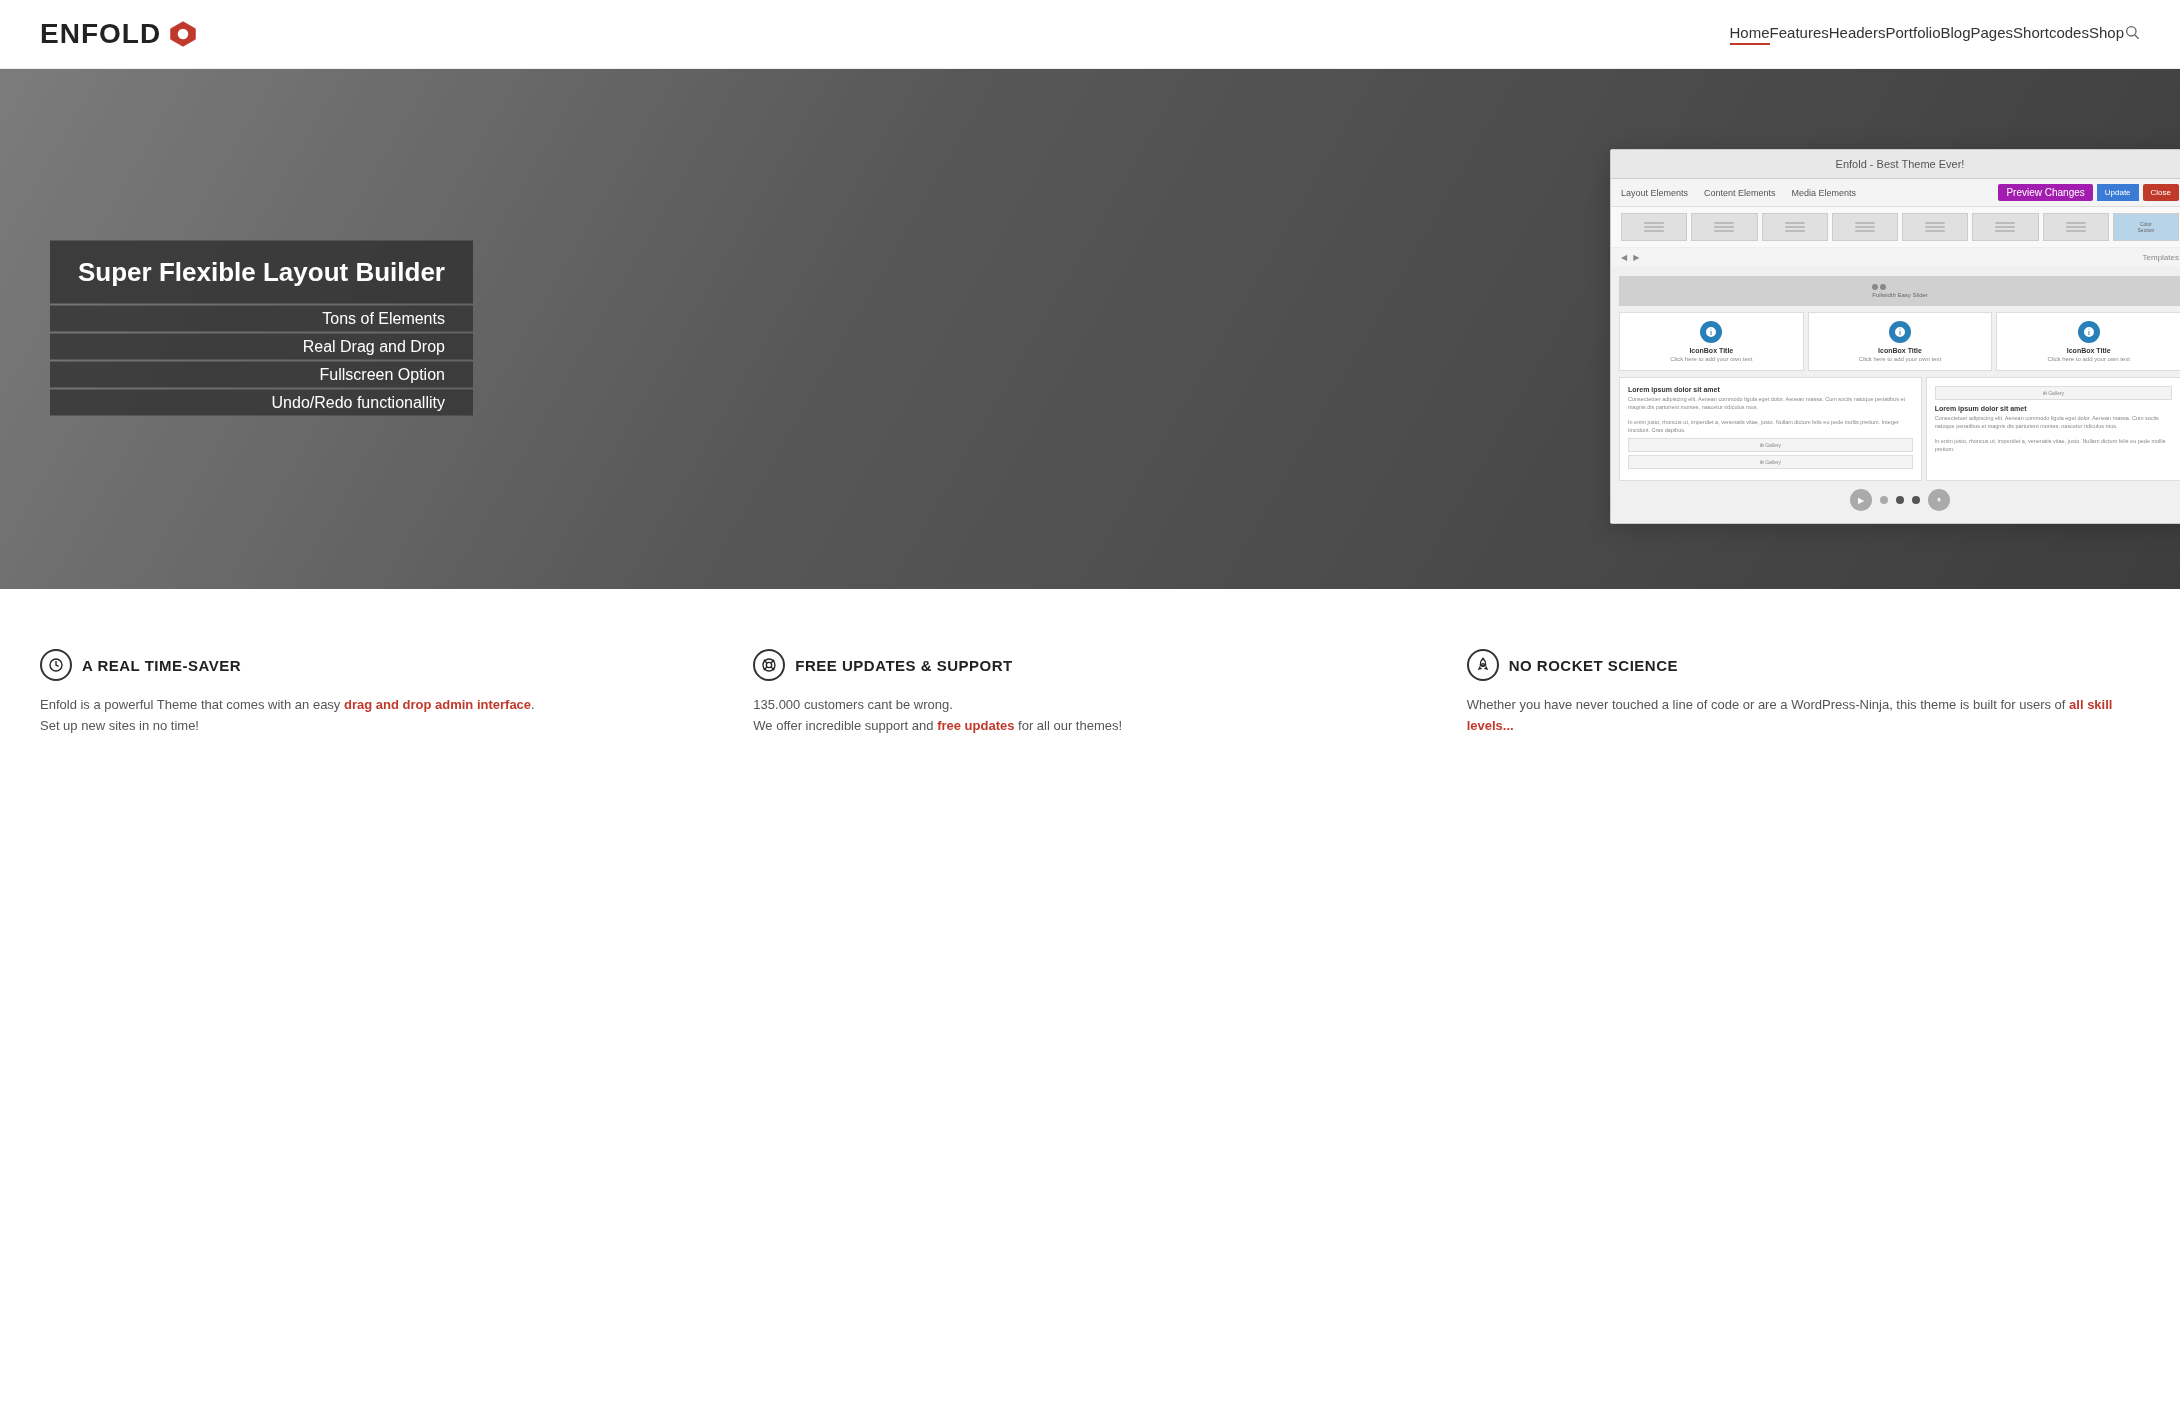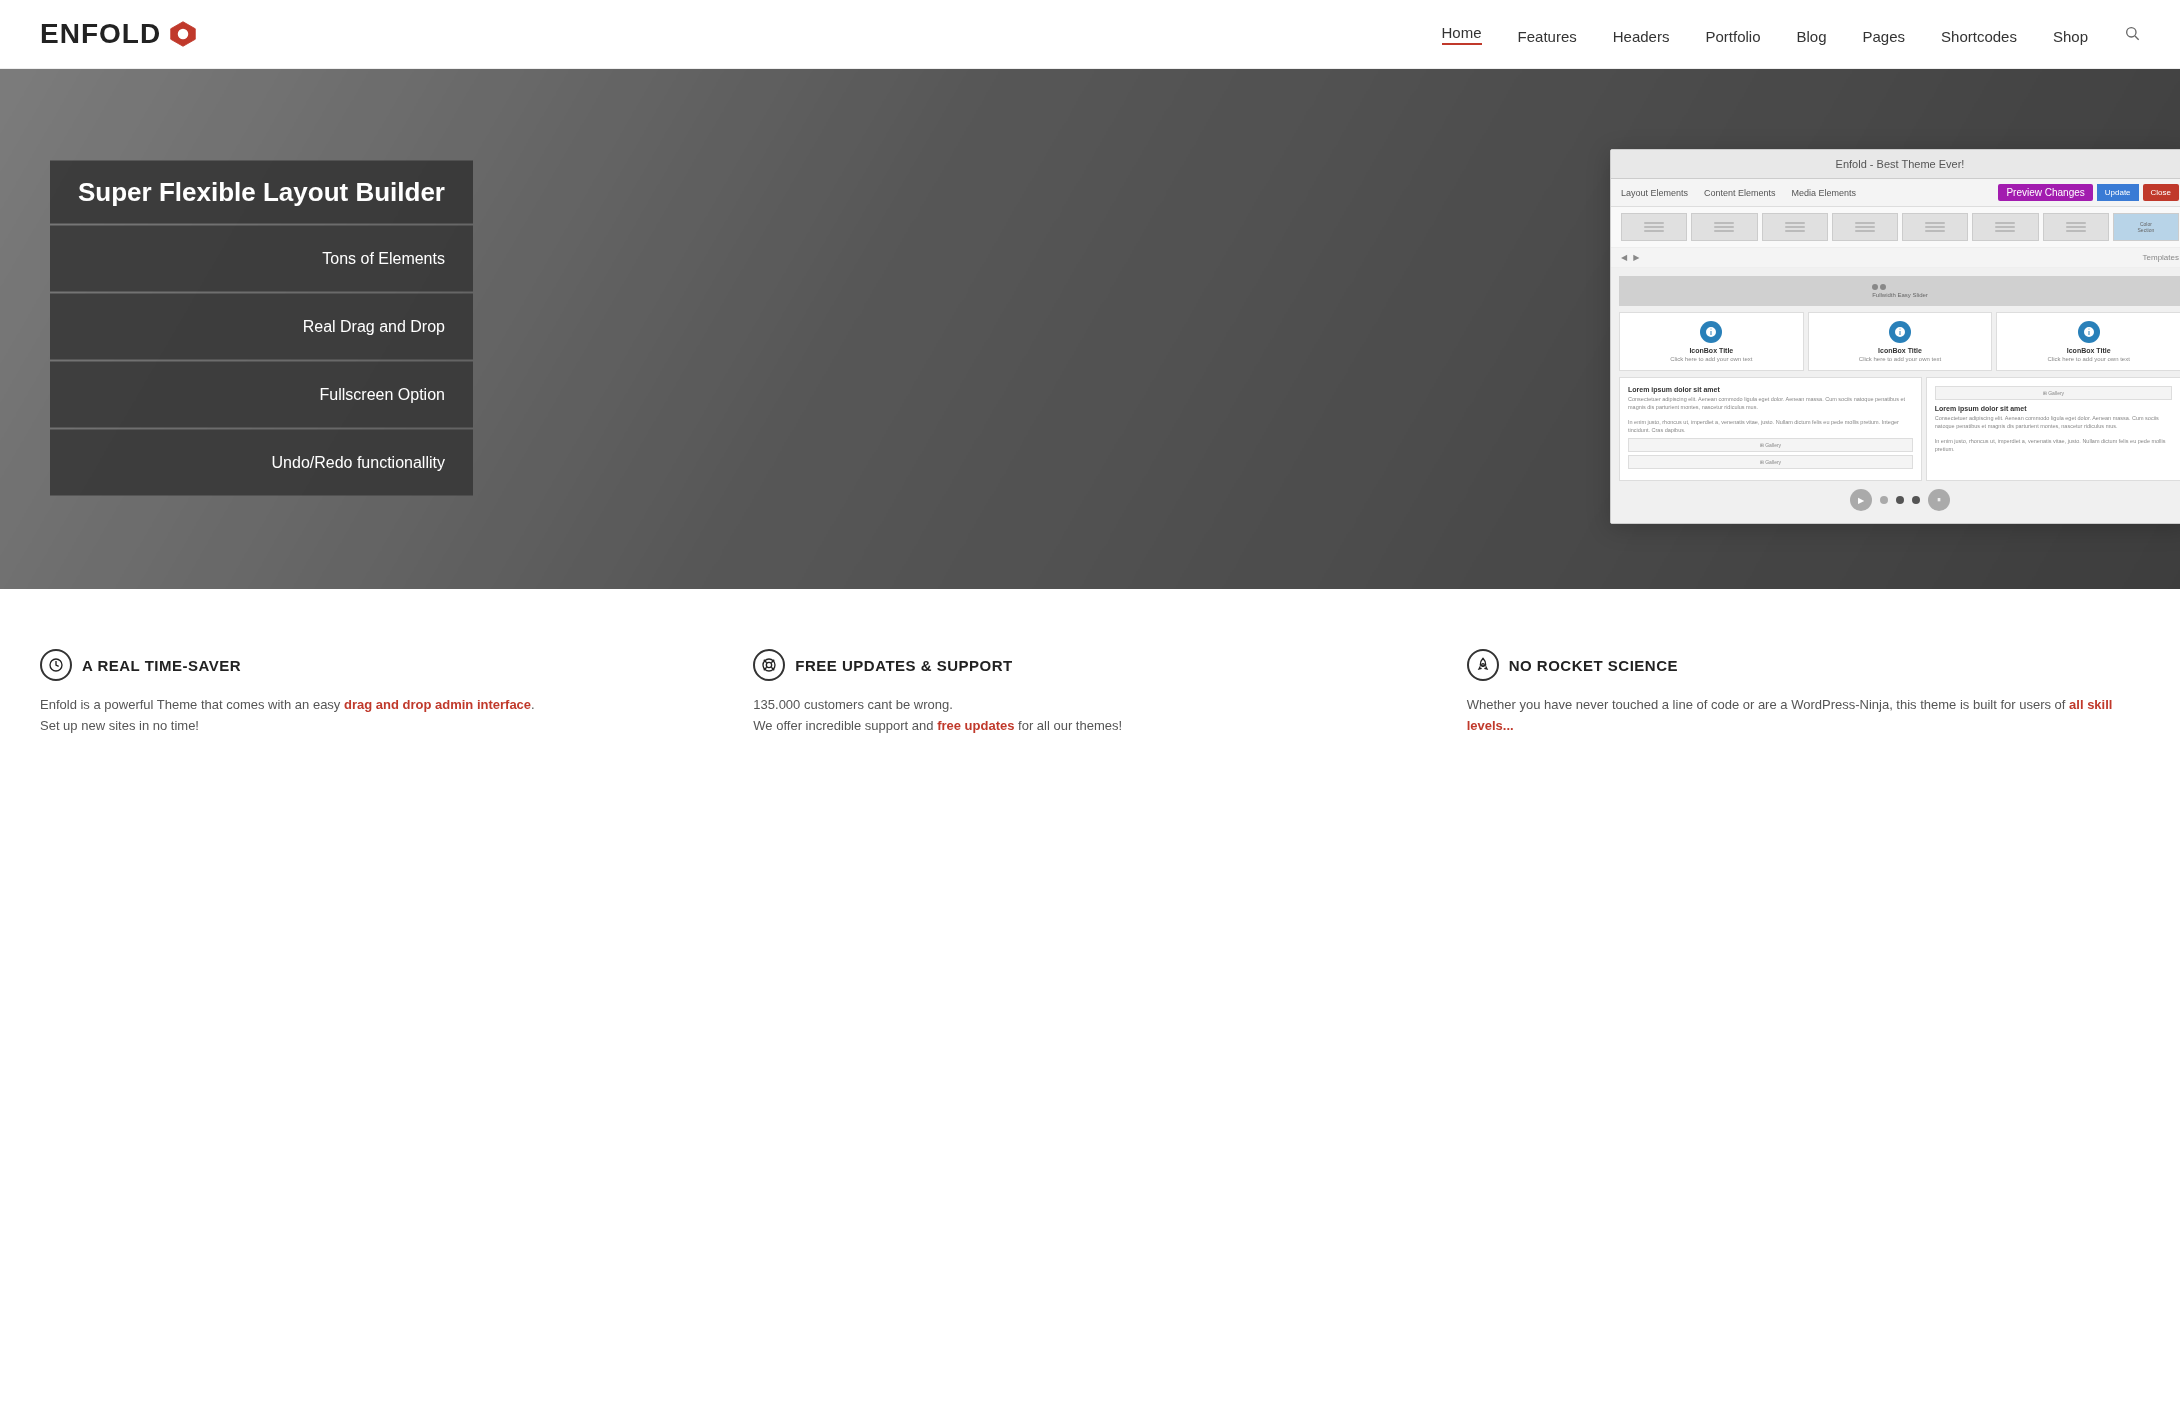--- a/index.html
+++ b/index.html
@@ -27,22 +27,21 @@
       letter-spacing: 1px;
       color: #222;
     }
     .logo-icon {
       width: 28px;
       height: 28px;
       margin-left: 3px;
     }
     .nav {
       display: flex;
-      align-items: flex-end;
-      gap: 36px;
+      align-items: flex-start;
     }
     .nav a {
       text-decoration: none;
       color: #333;
       font-size: 15px;
       font-weight: 500;
     }
     .nav a.active {
       color: #333;
       border-bottom: 2px solid #c0392b;
@@ -88,21 +87,21 @@
       padding: 16px 28px;
       margin-bottom: 2px;
     }
     .hero-title-box h1 {
       color: #fff;
       font-size: 26px;
       font-weight: 700;
     }
     .hero-feature {
       background: rgba(55,55,55,0.88);
-      padding: 24px 28px;
+      padding: 4px 28px;
       margin-bottom: 2px;
       text-align: right;
       min-width: 340px;
     }
     .hero-feature span {
       color: #fff;
       font-size: 16px;
       font-weight: 400;
     }
 

